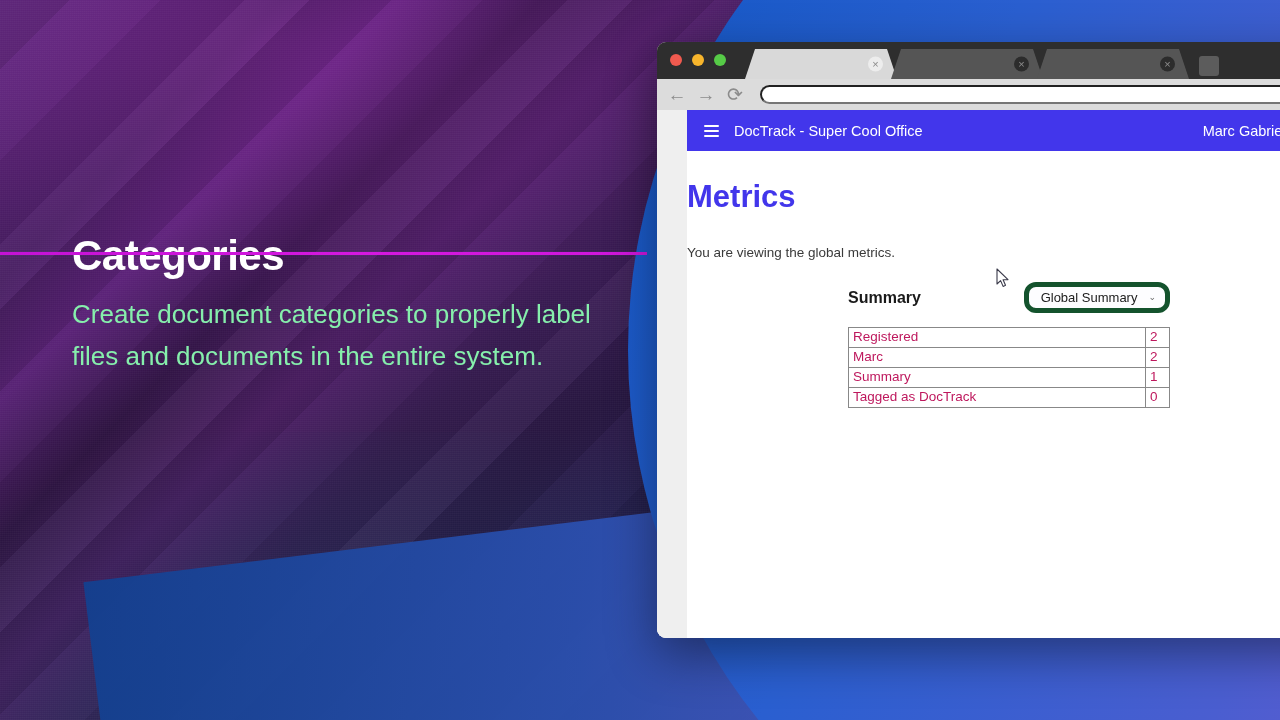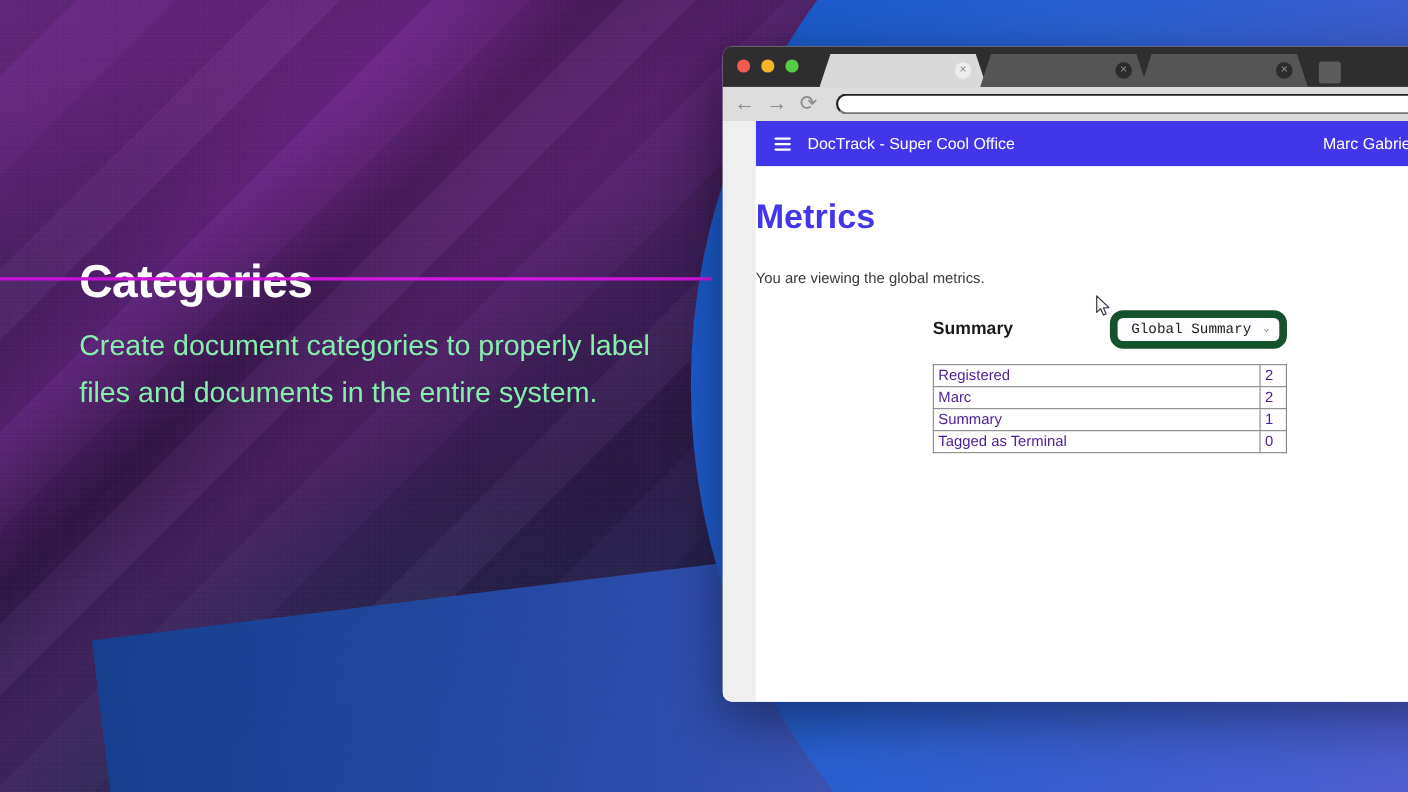--- a/index.html
+++ b/index.html
@@ -157,31 +157,31 @@
     color:#4236eb; font-size:31px; font-weight:bold; padding-left:0; margin-bottom:30px;
   }
   .page-note { font-size:13.5px; color:#3a3a3a; margin-bottom:22px; }
 
   .metrics-block { width:322px; margin-left:161px; }
   .report-row {
     display:flex; align-items:center; justify-content:space-between; margin-bottom:14px;
   }
   .report-label { font-size:16px; font-weight:bold; color:#1a1a1a; }
   .report-select {
-    border:7px solid #14532d; border-radius:12px;
+    border:5px solid #14532d; border-radius:12px;
     background:#fdfdff; color:#202020;
     font-size:13px; padding:3px 9px 3px 12px;
     display:flex; align-items:center; gap:11px;
-    font-family:Liberation Mono, monospace;
+    font-family:Liberation Sans, sans-serif;
   }
   .caret { color:#6b6b6b; font-size:9px; line-height:1; }
 
   table.metrics { border-collapse:collapse; width:322px; }
   table.metrics td {
-    border:1px solid #888888; font-size:13.5px; color:#4c1d95;
+    border:1px solid #888888; font-size:13.5px; color:#be185d;
     padding:2px 4px; height:20px; line-height:1.1;
   }
   table.metrics td.val { width:24px; }
 
   .cursor { position:absolute; left:996px; top:268px; width:14px; height:20px; pointer-events:none; }
 </style>
 </head>
 <body>
 
 <div class="stage">
@@ -270,21 +270,21 @@
                 </tr>
                 <tr>
                   <td>Marc</td>
                   <td class="val">2</td>
                 </tr>
                 <tr>
                   <td>Summary</td>
                   <td class="val">1</td>
                 </tr>
                 <tr>
-                  <td>Tagged as Terminal</td>
+                  <td>Tagged as DocTrack</td>
                   <td class="val">0</td>
                 </tr>
               </tbody>
             </table>
           </div>
         </div>
 
       </div>
     </div>
   </div>

